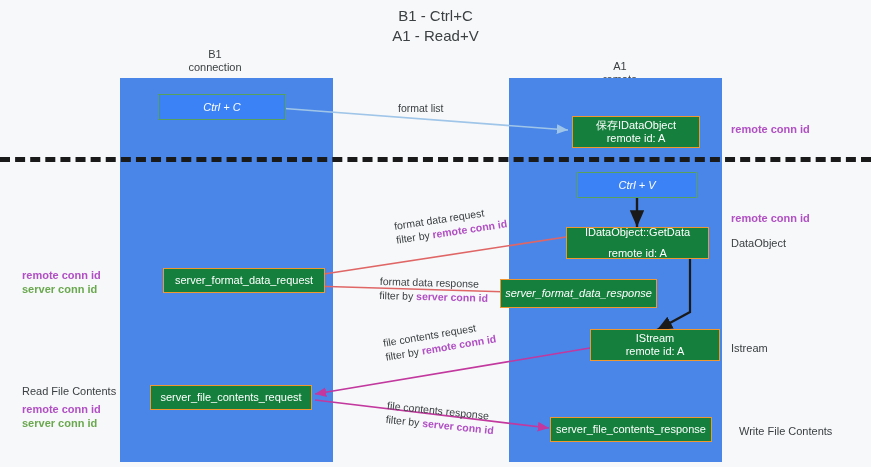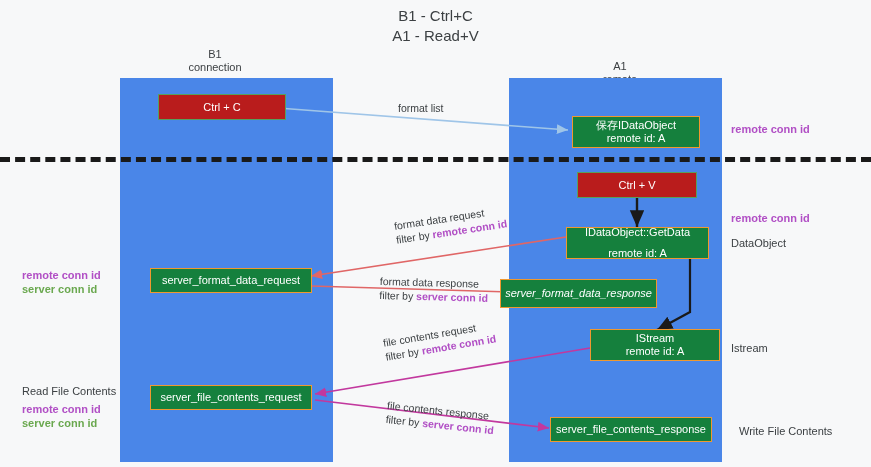--- a/index.html
+++ b/index.html
@@ -32,21 +32,21 @@
   .node{
     box-sizing:border-box;
     display:flex;align-items:center;justify-content:center;
     flex-direction:column;
     text-align:center;
     color:#ffffff;
     font-size:11px;
     line-height:13px;
     z-index:5;
   }
-  .node.green{background:#b91c1c;border:1px solid #57a05e;}
+  .node.green{background:#3b82f6;border:1px solid #57a05e;font-style:italic;}
   .node.orange{background:#15803d;border:1px solid #f0982f;}
   .node .l2{display:block;}
 
   
   .ann{font-size:11px;line-height:14px;color:#3c4043;}
   .ann.bold{font-weight:bold;}
   .purple{color:#b14fc5;}
   .green-t{color:#6aa84f;}
 
   
@@ -128,21 +128,21 @@
 
   <div class="abs node green" style="left:577px;top:172px;width:120px;height:26px;">
     <span>Ctrl + V</span>
   </div>
 
   <div class="abs node orange" style="left:566px;top:227px;width:143px;height:32px;gap:8px;">
     <span>IDataObject::GetData</span>
     <span class="l2">remote id: A</span>
   </div>
 
-  <div class="abs node orange" style="left:150px;top:268px;width:162px;height:25px;">
+  <div class="abs node orange" style="left:163px;top:268px;width:162px;height:25px;">
     <span>server_format_data_request</span>
   </div>
 
   <div class="abs node orange" style="left:500px;top:279px;width:157px;height:29px;font-style:italic;">
     <span>server_format_data_response</span>
   </div>
 
   <div class="abs node orange" style="left:590px;top:329px;width:130px;height:32px;">
     <span>IStream</span>
     <span class="l2">remote id: A</span>

